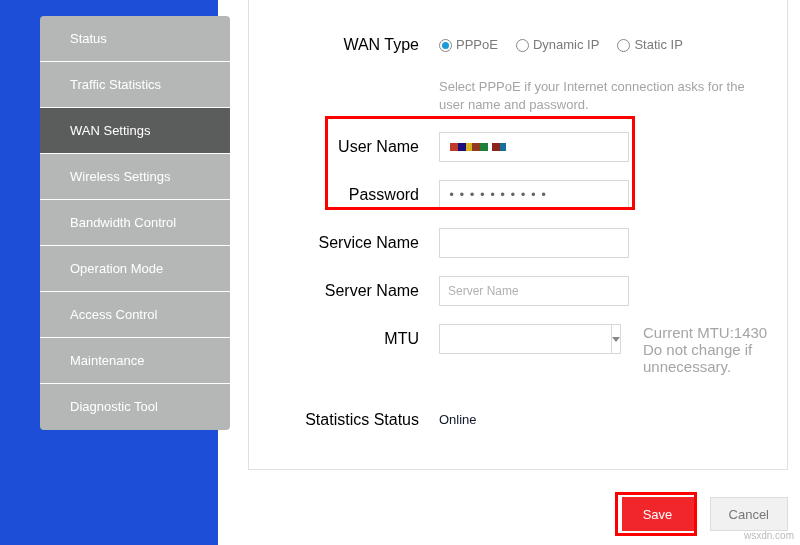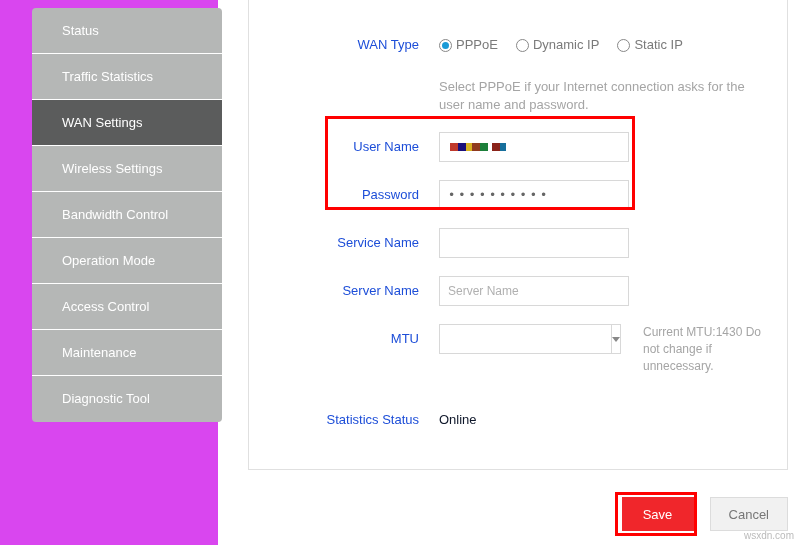--- a/index.html
+++ b/index.html
@@ -14,22 +14,22 @@
     position: relative;
   }
   .layout {
     display: flex;
     width: 800px;
     height: 545px;
   }
   
   .sidebar {
     width: 218px;
-    padding: 8px;
-    background: #d946ef;
+    padding: 16px;
+    background: #1d4ed8;
   }
   .sidebar-item {
     width: 190px;
     margin: 0 0 0 24px;
     height: 46px;
     line-height: 46px;
     padding-left: 30px;
     color: #fff;
     background: #b5b7b6;
     border-bottom: 1px solid #fff;
@@ -65,32 +65,32 @@
   .row {
     display: flex;
     align-items: flex-start;
     margin-bottom: 18px;
     width: 100%;
   }
   .row .label {
     width: 190px;
     text-align: right;
     padding-right: 20px;
-    color: #1d4ed8;
+    color: #000000;
     line-height: 30px;
-    font-size: 13px;
+    font-size: 16px;
   }
   .row .field {
     width: 190px;
   }
   .row .hint {
     width: 130px;
     margin-left: 14px;
     color: #a5a5a5;
-    font-size: 12px;
+    font-size: 15px;
     line-height: 17px;
   }
   .radios {
     display: flex;
     align-items: center;
     gap: 18px;
     line-height: 30px;
   }
   .radio-group {
     display: flex;

